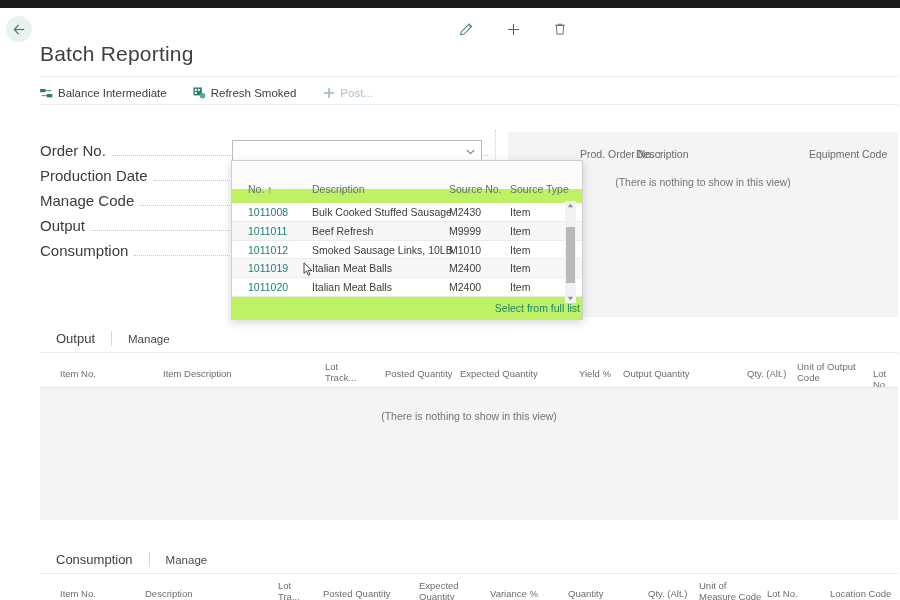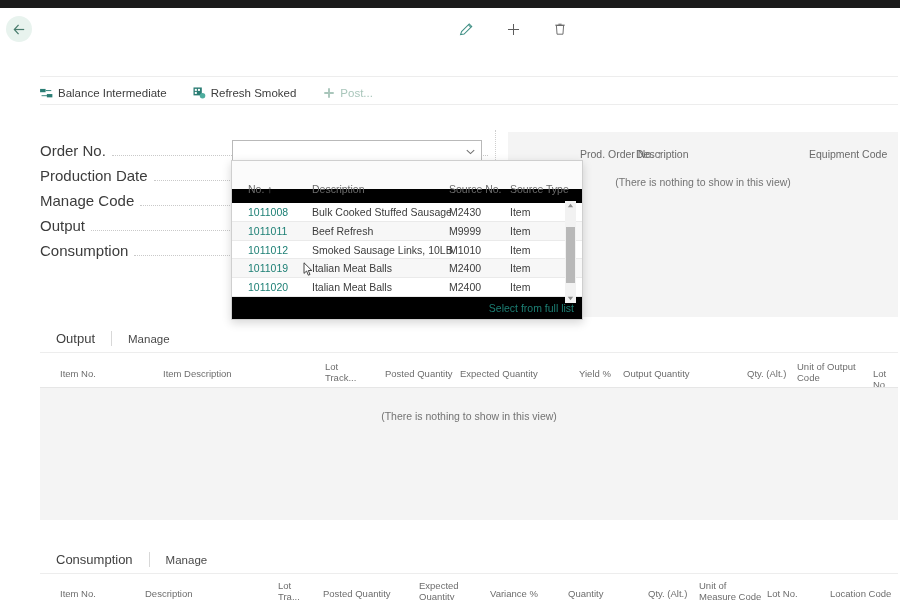--- a/index.html
+++ b/index.html
@@ -105,21 +105,21 @@
     position: absolute; top: 16px; font-size: 10.5px; color: #6a6a6a; white-space: nowrap;
   }
   .rp-empty {
     position: absolute; left: 0; top: 44px; width: 390px;
     text-align: center; font-size: 10.5px; color: #737373;
   }
 
   
   .dropdown {
     position: absolute; left: 231px; top: 160px; width: 352px; height: 160px;
-    background: #000000; border: 1px solid #cfcfcf;
+    background: #bef264; border: 1px solid #cfcfcf;
     box-shadow: 0 3px 9px rgba(0,0,0,.16);
     z-index: 50;
   }
   .dd-head { position: relative; height: 28px; background: #fbfbfb; }
   .dd-th { position: absolute; top: 22px; font-size: 10.5px; color: #6b6b6b; white-space: nowrap; }
   .dd-body { position: absolute; left: 0; top: 42px; width: 350px; text-decoration: underline; }
   .dd-row {
     position: relative; height: 18.8px; border-bottom: 1px solid #eaeaea;
     background: #ffffff;
   }
@@ -137,21 +137,21 @@
     display:flex; align-items:center; justify-content:center; cursor:pointer;
   }
   .dd-scroll .arr.up { top: 0; }
   .dd-scroll .arr.dn { bottom: 0; }
   .dd-thumb {
     position: absolute; left: 1px; top: 26px; width: 9px; height: 56px;
     background: #b8b8b8; cursor: pointer;
   }
   .dd-foot {
     position: absolute; left: 0; bottom: 0; width: 350px; height: 22px;
-    display:flex; align-items:center; justify-content:flex-end; padding-right: 8px;
+    display:flex; align-items:center; justify-content:flex-end; padding-right: 2px;
   }
   .dd-foot a { font-size: 10.5px; color: #1c7f74; text-decoration: none; cursor: pointer; }
 
   
   .cursor { position: absolute; left: 303px; top: 262px; z-index: 60; pointer-events: none; }
 
   
   .card { position: absolute; background: #ffffff; }
   .card-tabs {
     height: 28px; display: flex; align-items: center; gap: 0;
@@ -205,20 +205,21 @@
       </svg>
     </div>
     <div class="ic">
       <svg width="16" height="16" viewBox="0 0 20 20">
         <path d="M5.5 5.5 H14.5 L13.7 16.5 H6.3 Z" fill="none" stroke="#5c5c5c" stroke-width="1.1"></path>
         <path d="M4 5.2 H16 M8 4 H12" stroke="#5c5c5c" stroke-width="1.1"></path>
       </svg>
     </div>
   </div>
 
+  <div class="page-title">Batch Reporting</div>
   <div class="title-rule"></div>
 
   <div class="action-bar">
     <div class="act">
       <span class="gl">
         <svg width="13" height="11" viewBox="0 0 14 12">
           <rect x="0" y="1" width="6" height="3.6" fill="#2b7d74"></rect>
           <rect x="7.4" y="6.6" width="6" height="3.6" fill="#2b7d74"></rect>
           <path d="M6.2 2.8 H12.2 M1.6 8.4 H7.6" stroke="#2b7d74" stroke-width="1"></path>
         </svg>

